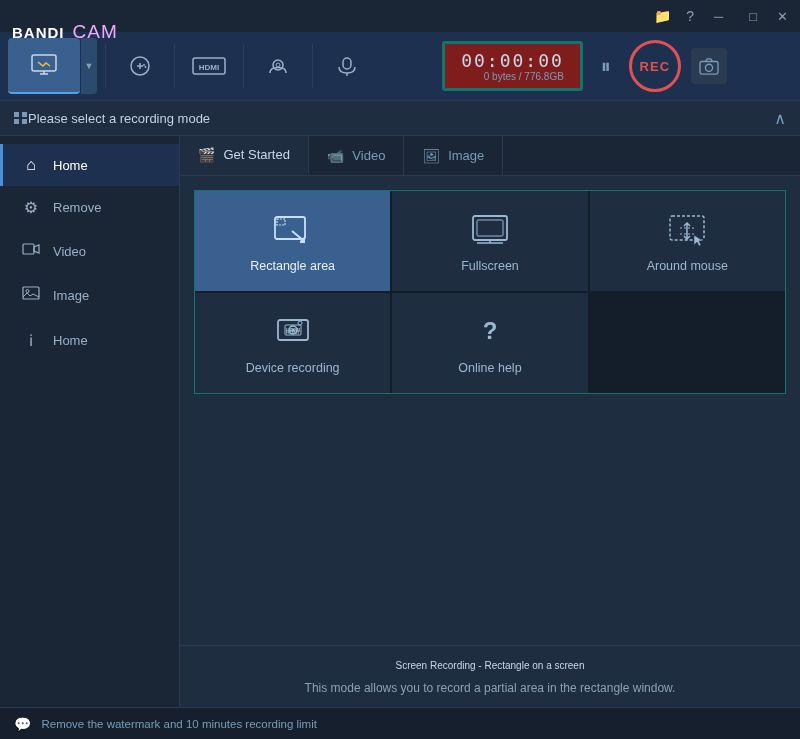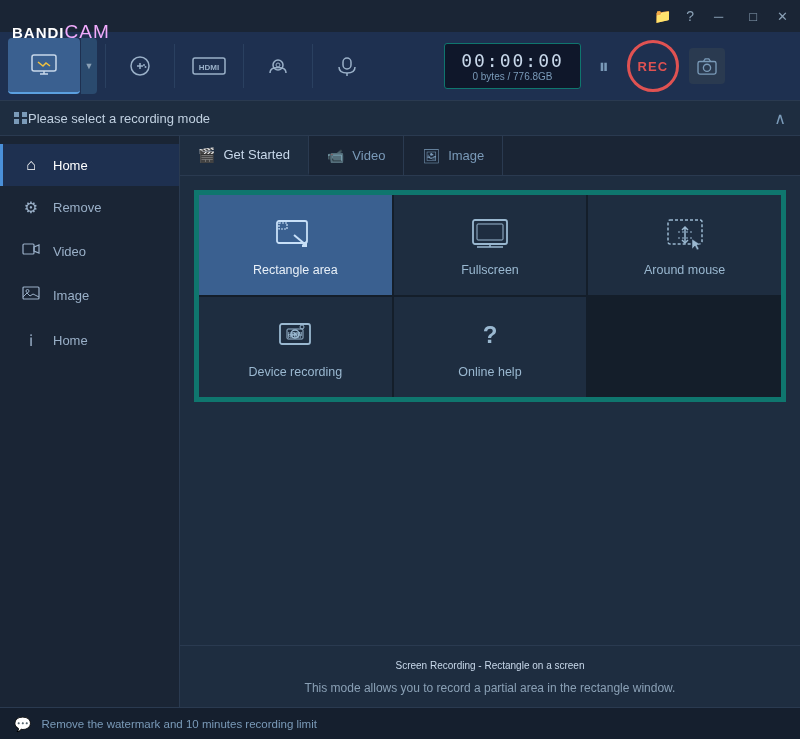--- a/index.html
+++ b/index.html
@@ -17,21 +17,21 @@
       background: #1a2535;
       height: 32px;
       display: flex;
       align-items: center;
       padding: 0 12px;
       justify-content: space-between;
     }
     .titlebar-logo {
       display: flex;
       align-items: center;
-      gap: 0;
+      gap: 8px;
       margin-top: 32px;
     }
     .logo-bandi {
       color: #ffffff;
       font-size: 15px;
       font-weight: 700;
       letter-spacing: 1px;
     }
     .logo-cam {
       color: #f0abfc;
@@ -125,36 +125,36 @@
       gap: 4px;
     }
     .toolbar-timer-area {
       flex: 1;
       display: flex;
       align-items: center;
       justify-content: center;
       gap: 10px;
     }
     .timer-display {
-      background: #0f172a;
-      border: 1px solid #0f766e;
+      background: #7f1d1d;
+      border: 3px solid #0f766e;
       padding: 6px 16px;
       border-radius: 3px;
       text-align: center;
     }
     .timer-time {
       color: #c8d8ea;
       font-size: 18px;
       font-family: monospace;
       letter-spacing: 2px;
     }
     .timer-size {
       color: #7a9ab8;
       font-size: 10px;
-      text-align: center;
+      text-align: right;
     }
     .toolbar-pause {
       color: #7a9ab8;
       font-size: 20px;
       cursor: pointer;
       padding: 0 8px;
     }
     .rec-btn {
       width: 52px;
       height: 52px;
@@ -289,21 +289,21 @@
     .grid-area {
       padding: 14px 14px 8px 14px;
       flex: 1;
     }
     .mode-grid {
       display: grid;
       grid-template-columns: repeat(3, 1fr);
       grid-template-rows: repeat(2, 1fr);
       gap: 2px;
       background: #141e2a;
-      border: 5px solid #0f766e;
+      border: 1px solid #0f766e;
     }
     .mode-cell {
       background: #1e2d40;
       display: flex;
       flex-direction: column;
       align-items: center;
       justify-content: center;
       padding: 22px 10px 18px;
       cursor: pointer;
       gap: 10px;

